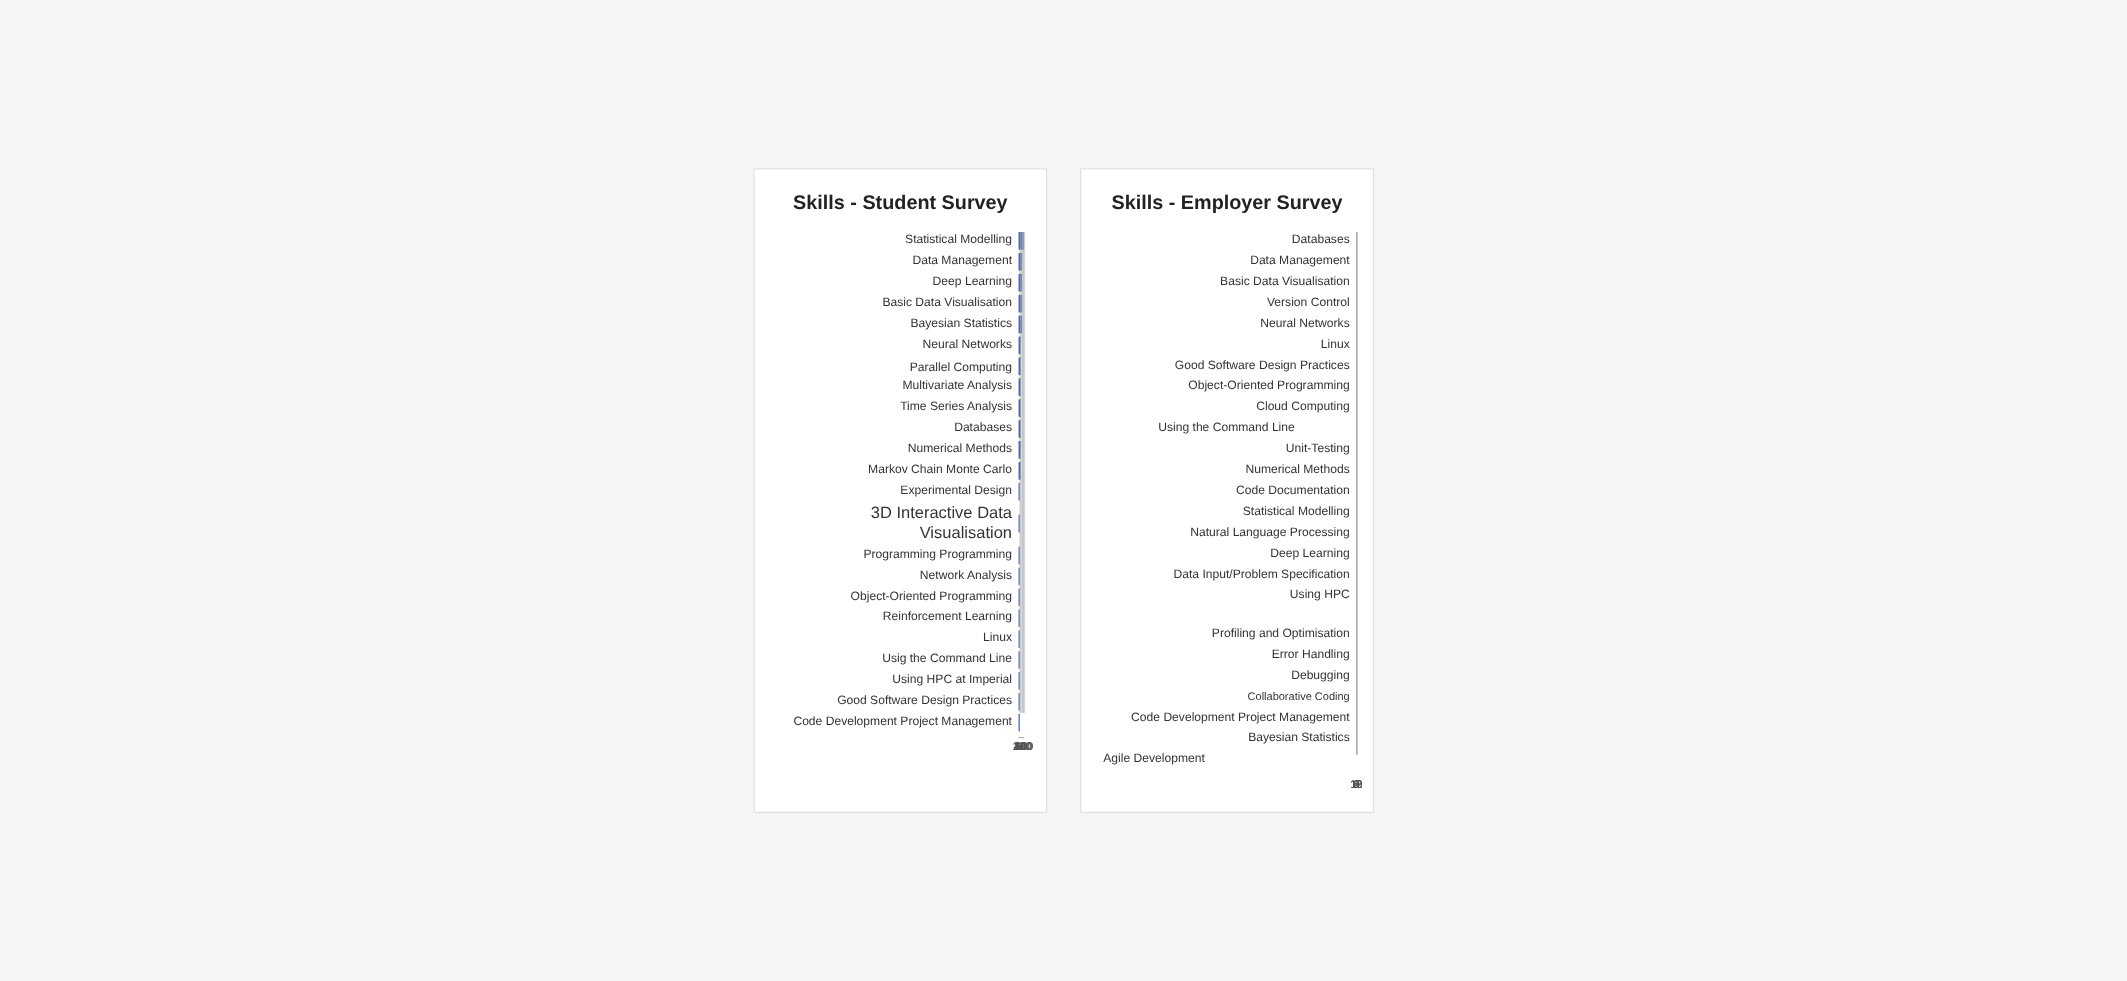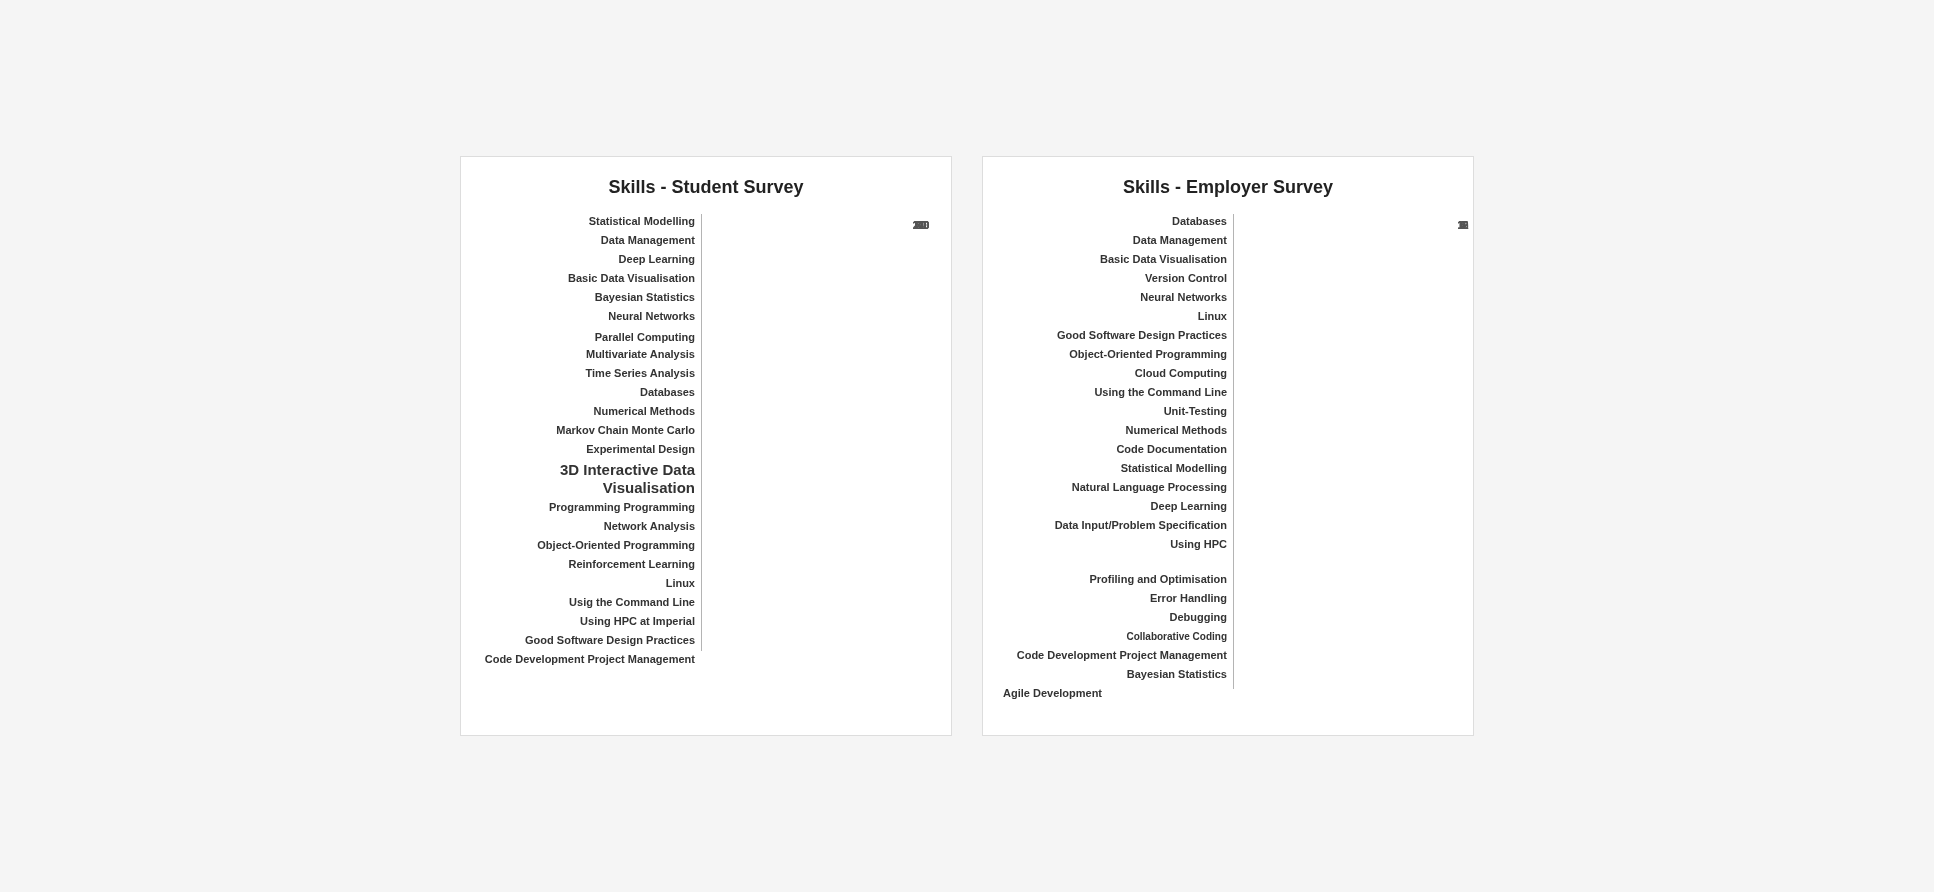--- a/index.html
+++ b/index.html
@@ -27,22 +27,21 @@
     }
     .chart-title {
       text-align: center;
       font-size: 18px;
       font-weight: bold;
       margin-bottom: 16px;
       color: #222;
     }
     .chart-inner {
       display: flex;
-      flex-direction: row;
-      font-weight: bold;
+      flex-direction: column;
     }
   </style>
 </head>
 <body>
 
 <div class="charts-container">
 
   <div class="chart-box">
     <div class="chart-title">Skills - Student Survey</div>
     <div class="chart-inner" id="student-chart-inner">
@@ -264,21 +263,21 @@
               <div style="height: 100%; width: 48.75%; background: rgb(43, 78, 171); position: absolute; left: 0px; top: 0px;"></div>
             </div>
           </div>
           <div style="display: flex; align-items: center; margin-bottom: 3px;">
             <div style="width: 230px; min-width: 230px; text-align: right; padding-right: 6px; font-size: 11px; color: rgb(51, 51, 51); line-height: 1.2;">Cloud Computing</div>
             <div style="flex: 1 1 0%; position: relative; height: 16px;">
               <div style="height: 100%; width: 47.5%; background: rgb(43, 78, 171); position: absolute; left: 0px; top: 0px;"></div>
             </div>
           </div>
           <div style="display: flex; align-items: center; margin-bottom: 3px;">
-            <div style="width: 230px; min-width: 230px; text-align: right; padding-right: 6px; font-size: 11px; color: rgb(51, 51, 51); line-height: 1.2;">Using the Command Line</div>
+            <div style="width: 230px; min-width: 230px; text-align: center; padding-right: 6px; font-size: 11px; color: rgb(51, 51, 51); line-height: 1.2;">Using the Command Line</div>
             <div style="flex: 1 1 0%; position: relative; height: 16px;">
               <div style="height: 100%; width: 46.25%; background: rgb(43, 78, 171); position: absolute; left: 0px; top: 0px;"></div>
             </div>
           </div>
           <div style="display: flex; align-items: center; margin-bottom: 3px;">
             <div style="width: 230px; min-width: 230px; text-align: right; padding-right: 6px; font-size: 11px; color: rgb(51, 51, 51); line-height: 1.2;">Unit-Testing</div>
             <div style="flex: 1 1 0%; position: relative; height: 16px;">
               <div style="height: 100%; width: 45%; background: rgb(43, 78, 171); position: absolute; left: 0px; top: 0px;"></div>
             </div>
           </div>

